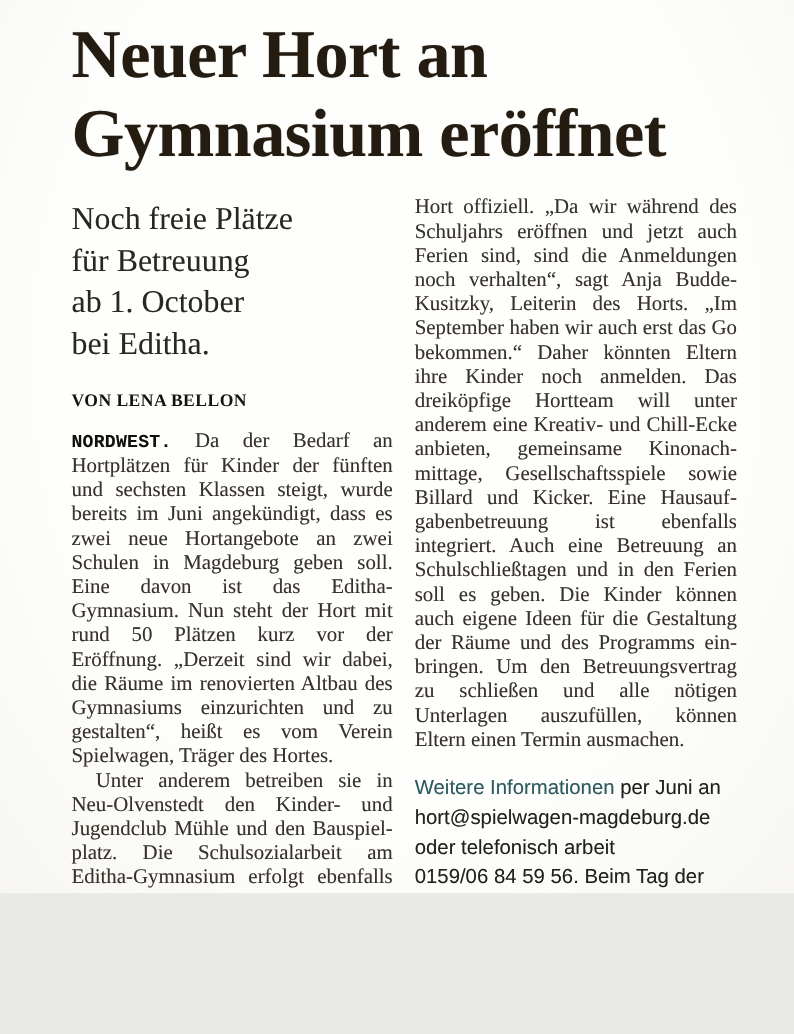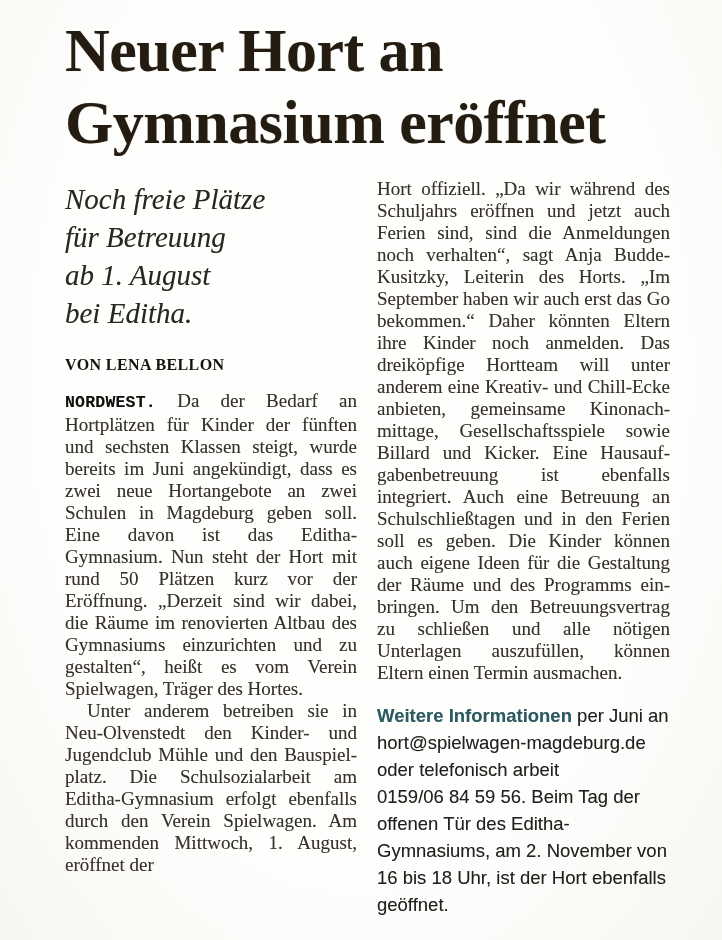--- a/index.html
+++ b/index.html
@@ -1,21 +1,21 @@
 <!DOCTYPE html>
 <html lang="de"><head>
 <meta charset="utf-8">
 <style>
   html, body { margin: 0; padding: 0; }
   body { background: #e9e9e7; font-family: "Liberation Serif", serif; }
 
   .page {
     position: relative;
     width: 722px;
-    height: 940px;
+    height: 812px;
     margin: 0 auto;
     background: #fdfdfb;
     background-image: radial-gradient(ellipse at 50% 40%, #fefefd 60%, #f7f6f2 100%);
     overflow: hidden;
   }
 
   .article { padding: 14px 52px 0 65px; }
 
   .headline {
     margin: 0 0 20px 0;
@@ -33,21 +33,21 @@
   .col-right { width: 293px; flex: 0 0 293px; }
 
   .subtitle {
     margin: 2px 0 24px 0;
     font-family: "Liberation Serif", serif;
     font-size: 29px;
     line-height: 38px;
     color: #2a2723;
     text-shadow: 0 0 0.5px rgba(42,39,35,0.3);
   }
-  .subtitle-line { display: block; font-style: italic; }
+  .subtitle-line { display: block; }
 
   .byline {
     margin: 0 0 17px 0;
     font-family: Liberation Serif, serif;
     font-weight: 700;
     font-size: 16px;
     line-height: 17px;
     letter-spacing: 0.4px;
     color: #151310;
   }
@@ -76,37 +76,37 @@
 
   .info {
     margin: 18px 0 0 0;
     font-family: "Liberation Sans", sans-serif;
     font-size: 18.5px;
     line-height: 27px;
     color: #21201e;
     text-shadow: 0 0 0.5px rgba(33,32,30,0.3);
   }
   .info-line { display: block; }
-  .info-label { color: #2b5b62; font-weight: 700; }
+  .info-label { color: #2b5b62; font-weight: 400; }
 </style>
 </head>
 <body>
 
 <div class="page">
   <article class="article">
 
     <h1 class="headline">Neuer Hort an Gymnasium eröffnet</h1>
 
     <div class="cols">
 
       <div class="col col-left">
         <p class="subtitle">
           <span class="subtitle-line">Noch freie Plätze</span>
           <span class="subtitle-line">für Betreuung</span>
-          <span class="subtitle-line">ab 1. August</span>
+          <span class="subtitle-line">ab 1. October</span>
           <span class="subtitle-line">bei Editha.</span>
         </p>
 
         <p class="byline">VON LENA BELLON</p>
 
         <p class="body-para"><span class="location">NORDWEST.</span> <span>Da der Bedarf an Hortplätzen für Kinder der fünften und sechsten Klassen steigt, wurde bereits im Juni angekündigt, dass es zwei neue Hort­angebote an zwei Schulen in Magdeburg geben soll. Eine davon ist das Editha-Gymnasium. Nun steht der Hort mit rund 50 Plätzen kurz vor der Eröffnung. „Derzeit sind wir dabei, die Räume im renovierten Altbau des Gymnasiums ein­zu­richten und zu gestalten“, heißt es vom Verein Spielwagen, Träger des Hortes.</span></p>
 
         <p class="body-para indent">Unter anderem betreiben sie in Neu-Olvenstedt den Kinder- und Jugendclub Mühle und den Bau­spiel­platz. Die Schul­sozial­arbeit am Editha-Gymnasium erfolgt ebenfalls durch den Verein Spiel­wagen. Am kommenden Mitt­woch, 1. August, eröffnet der</p>
       </div>
 

